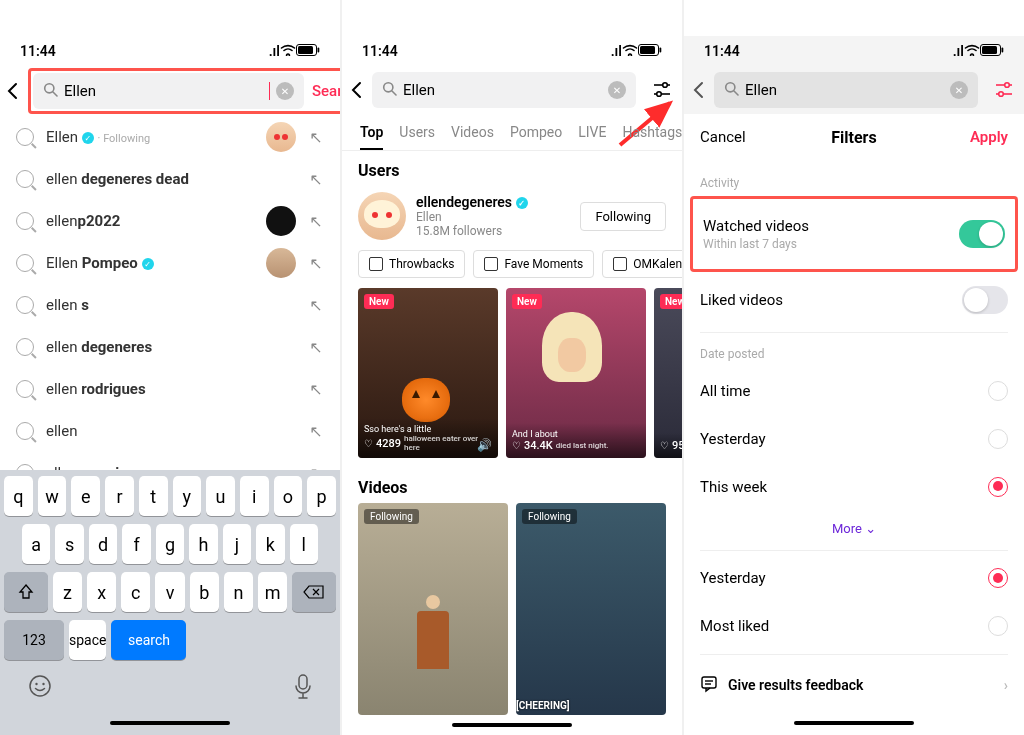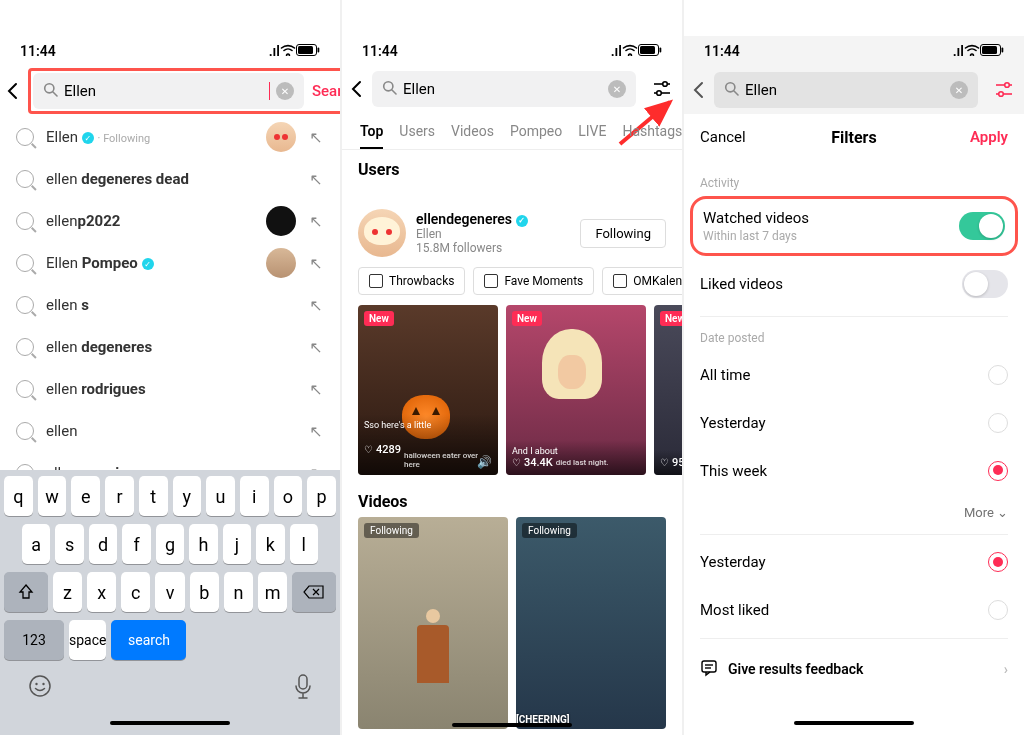--- a/index.html
+++ b/index.html
@@ -46,21 +46,21 @@
 
 .tabs { display: flex; padding: 0 10px; border-bottom: 0.5px solid #eee; position: relative; align-items: center; }
 .tab { padding: 10px 8px; font-size: 14px; color: #888; position: relative; }
 .tab.active { color: #000; font-weight: 600; }
 .tab.active::after { content:''; position:absolute; bottom:0; left:20%; width:60%; height:2px; background:#000; }
 .filter-ico { margin-left: auto; display: flex; align-items: center; padding: 0 8px; position: relative; }
 .filter-ico.red { color:#fe2c55; }
 .red-arrow { position: absolute; width: 70px; height: 50px; pointer-events: none; }
 
 .section-title { font-size: 16px; font-weight: 700; padding: 10px 16px 6px; }
-.user-row { display: flex; align-items: center; padding: 6px 16px; gap: 10px; margin-top: 18px; }
+.user-row { display: flex; align-items: center; padding: 6px 16px; gap: 10px; }
 .user-avatar { width: 48px; height: 48px; border-radius: 50%; background: linear-gradient(#f5d5b5,#e8b890); position:relative; overflow:hidden; }
 .user-avatar::before{content:'';position:absolute;width:36px;height:28px;background:#fff3d8;border-radius:50% 50% 45% 45%;top:8px;left:6px;}
 .user-avatar .eye{position:absolute;width:6px;height:6px;background:#e33;border-radius:50%;top:20px;}
 .user-avatar .eye.l{left:14px;} .user-avatar .eye.r{left:28px;}
 .user-info { flex: 1; }
 .user-username { font-size: 14px; font-weight: 600; }
 .user-name { font-size: 12px; color: #888; }
 .user-followers { font-size: 12px; color: #888; }
 .follow-btn { border: 1px solid #ddd; border-radius: 4px; padding: 6px 14px; font-size: 13px; }
 
@@ -88,30 +88,30 @@
 .filters-header { display: flex; justify-content: space-between; align-items: center; padding: 14px 16px; }
 .filters-header .title { font-weight: 700; font-size: 16px; position:absolute; left:50%; transform:translateX(-50%);}
 .cancel-btn { font-size: 15px; }
 .apply-btn { font-size: 15px; color: #fe2c55; font-weight: 600; }
 
 .filter-section { padding: 6px 16px 0; }
 .filter-label { font-size: 12px; color: #aaa; padding: 10px 0 6px; }
 .filter-row { display: flex; align-items: center; justify-content: space-between; padding: 14px 0; }
 .filter-row .txt { font-size: 15px; }
 .filter-row .sub { font-size: 12px; color: #aaa; margin-top: 2px; }
-.watched-box { border: 3px solid #fe544c; border-radius: 16px; padding: 6px 10px; margin: 0 -10px; }
+.watched-box { border: 3px solid #fe544c; border-radius: 4px; padding: 14px 10px; margin: 0 -10px; }
 .toggle { width: 46px; height: 28px; border-radius: 14px; background: #e5e5ea; position: relative; }
 .toggle.on { background: #34c89a; }
 .toggle::after { content: ''; position: absolute; width: 24px; height: 24px; background: #fff; border-radius: 50%; top: 2px; left: 2px; box-shadow: 0 1px 3px rgba(0,0,0,0.2); }
 .toggle.on::after { left: 20px; }
 .radio { width: 20px; height: 20px; border-radius: 50%; border: 1.5px solid #ddd; position: relative; }
 .radio.on { border-color: #fe2c55; }
 .radio.on::after { content:''; position:absolute; width:10px; height:10px; background:#fe2c55; border-radius:50%; top:3.5px; left:3.5px; }
 .divider { height: 0.5px; background: #eee; margin: 4px 0; }
-.more-row { text-align: right; color: #737373; font-size: 13px; padding: 10px 0; }
+.more-row { text-align: center; color: #6d28d9; font-size: 13px; padding: 10px 0; }
 .feedback-row { display: flex; align-items: center; gap: 10px; padding: 16px 0; font-size: 14px; font-weight: 600; }
 .feedback-row .chev { margin-left:auto; color:#bbb; }
 
 
 .vc1 { background: linear-gradient(#5a3a2a,#2a1810); }
 .vc2 { background: linear-gradient(#b5476b,#6b2a45); }
 .vc3 { background: linear-gradient(#4a4a5a,#2a2a38); }
 .vc4 { background: linear-gradient(#b8ae96,#8a8470); }
 .vc5 { background: linear-gradient(#3c5a6a,#25374a); }
 .pumpkin{position:absolute;width:48px;height:44px;background:radial-gradient(#ff8a2a,#d95c00);border-radius:45% 45% 48% 48%;bottom:36px;left:44px;}
@@ -385,21 +385,21 @@
 
   <div class="video-row small">
     <div class="video-card vc1">
       <div class="pumpkin"></div>
       <span class="new-badge">New</span>
       <div class="video-info">
         <div style="font-size:9px;">Sso here's a little</div>
         <div class="video-likes">
             <span class="heart">♡</span>
             <span>4289</span> 
-            <span style="font-size:8px;opacity:.8;margin-top:21px;">halloween eater over here</span>
+            <span style="font-size:8px;opacity:.8;">halloween eater over here</span>
           </div>
       </div>
       <span class="vol-ico">🔊</span>
     </div>
     <div class="video-card vc2">
       <div class="blonde">
           <div class="hair"></div>
           <div class="face"></div>
         </div>
       <span class="new-badge">New</span>

